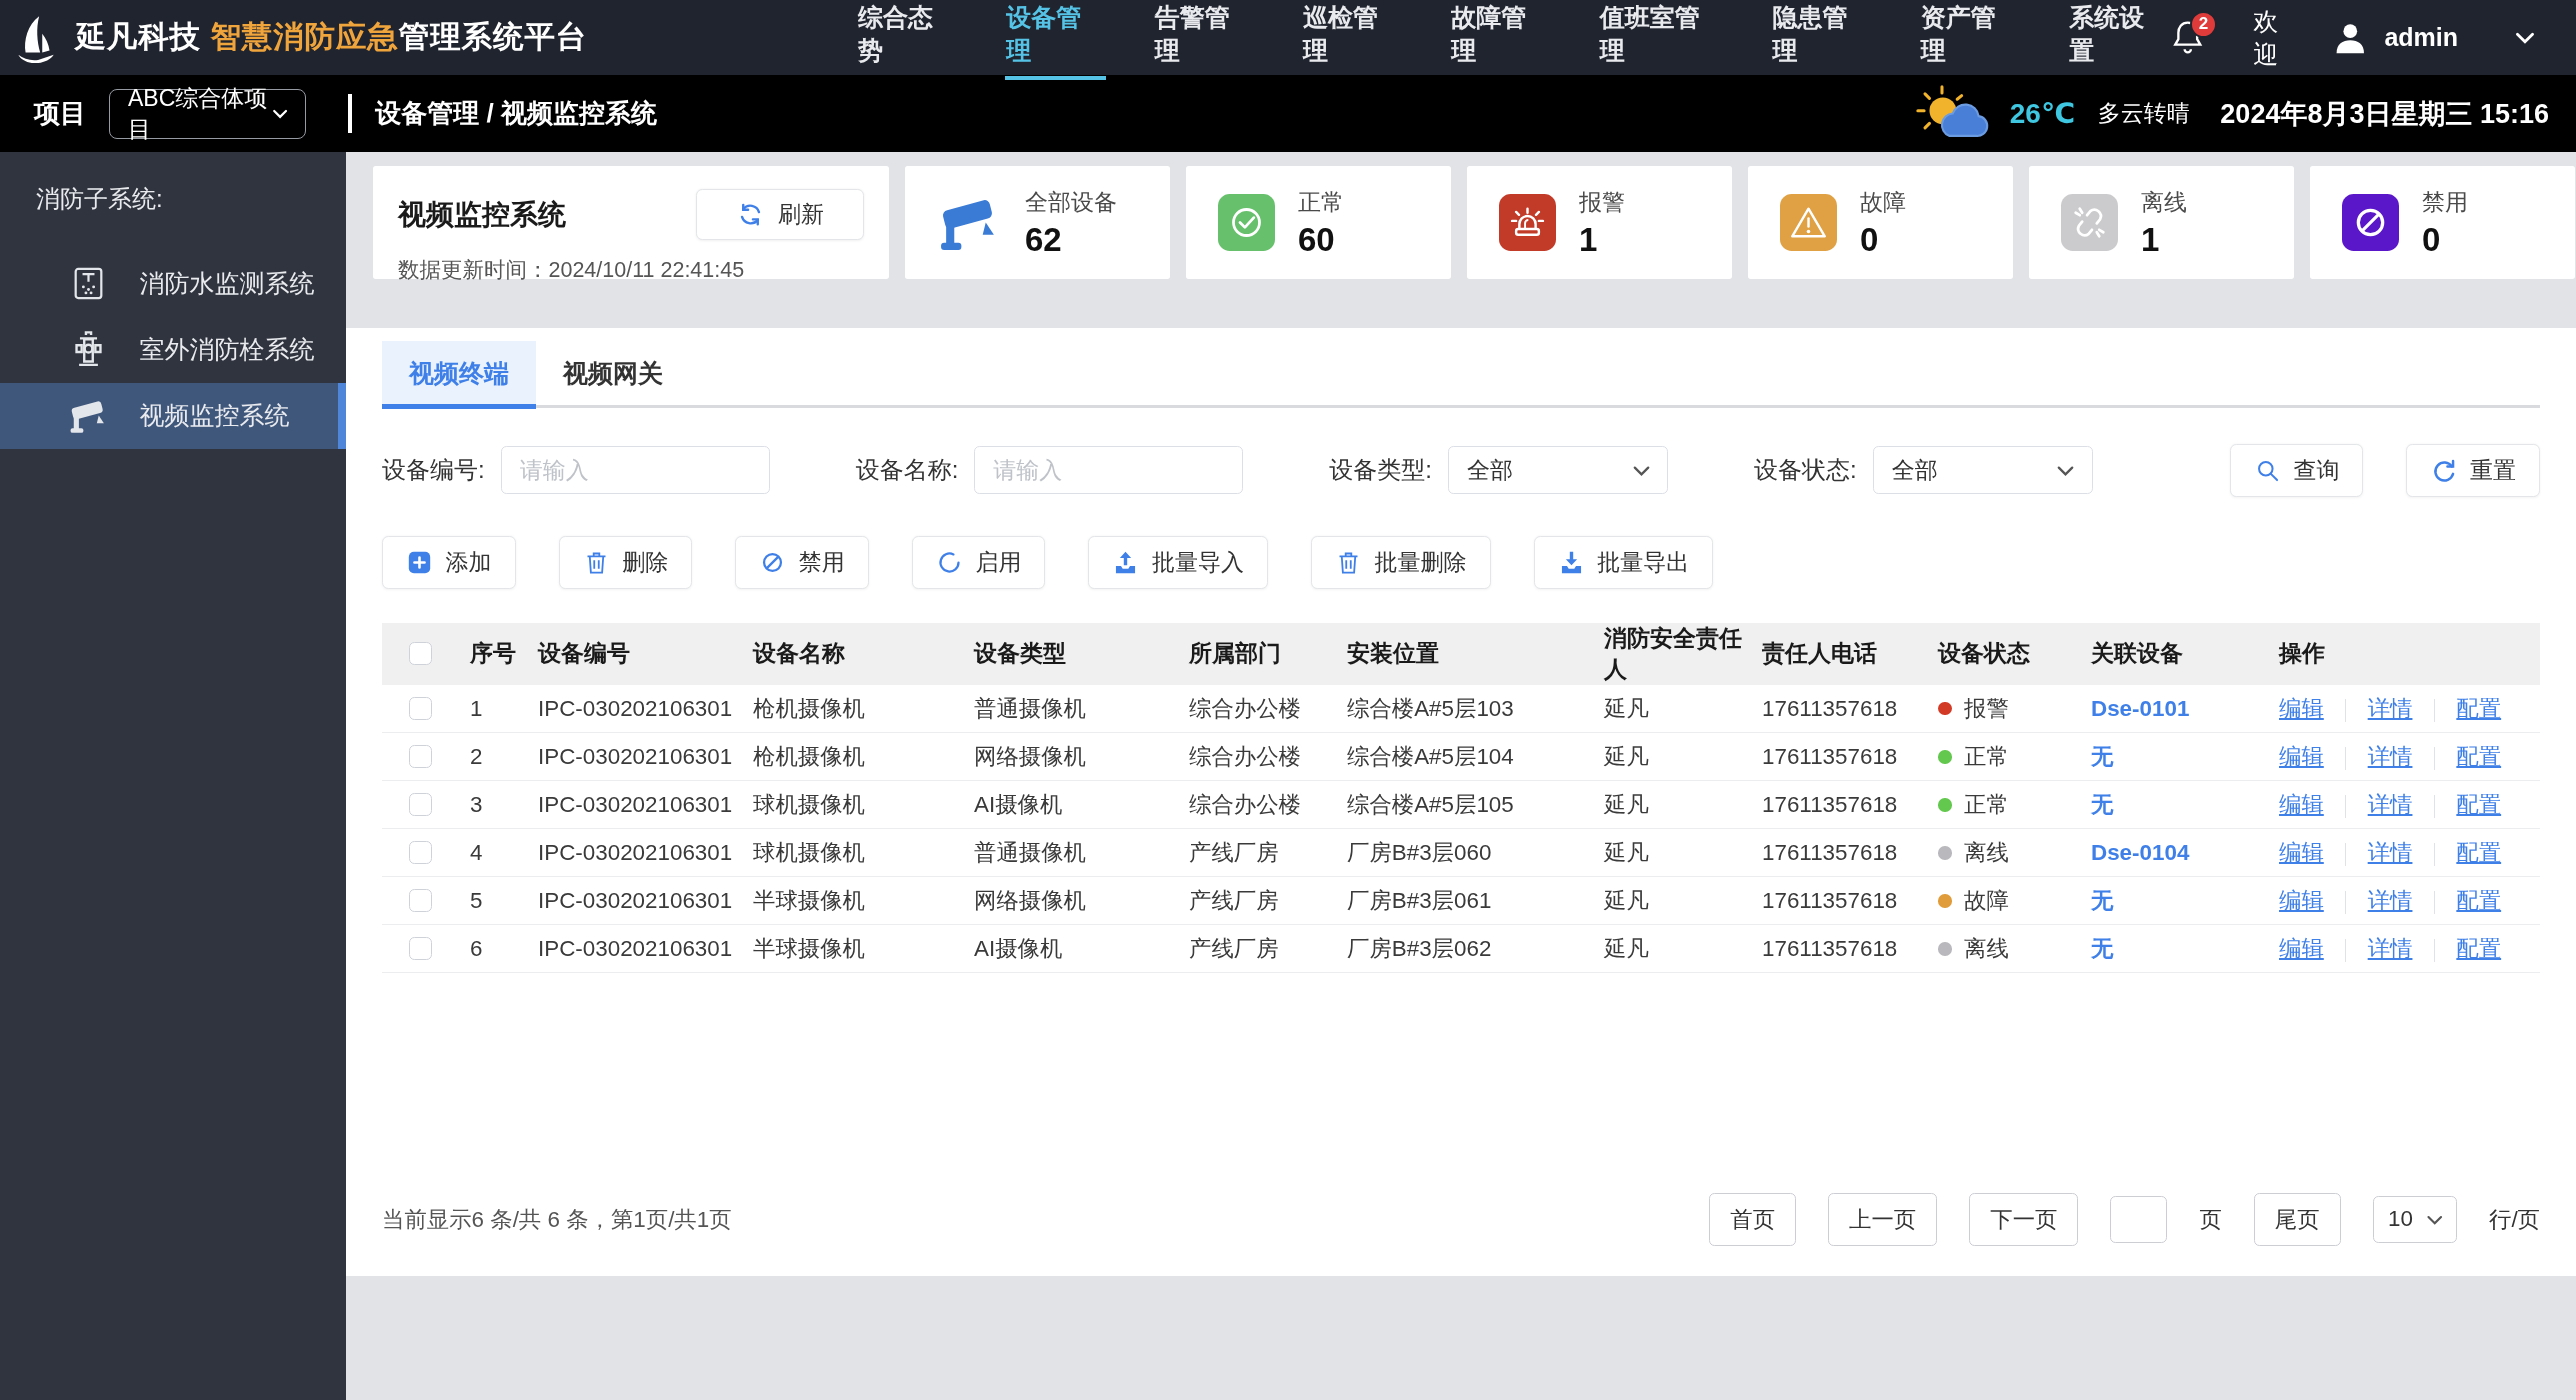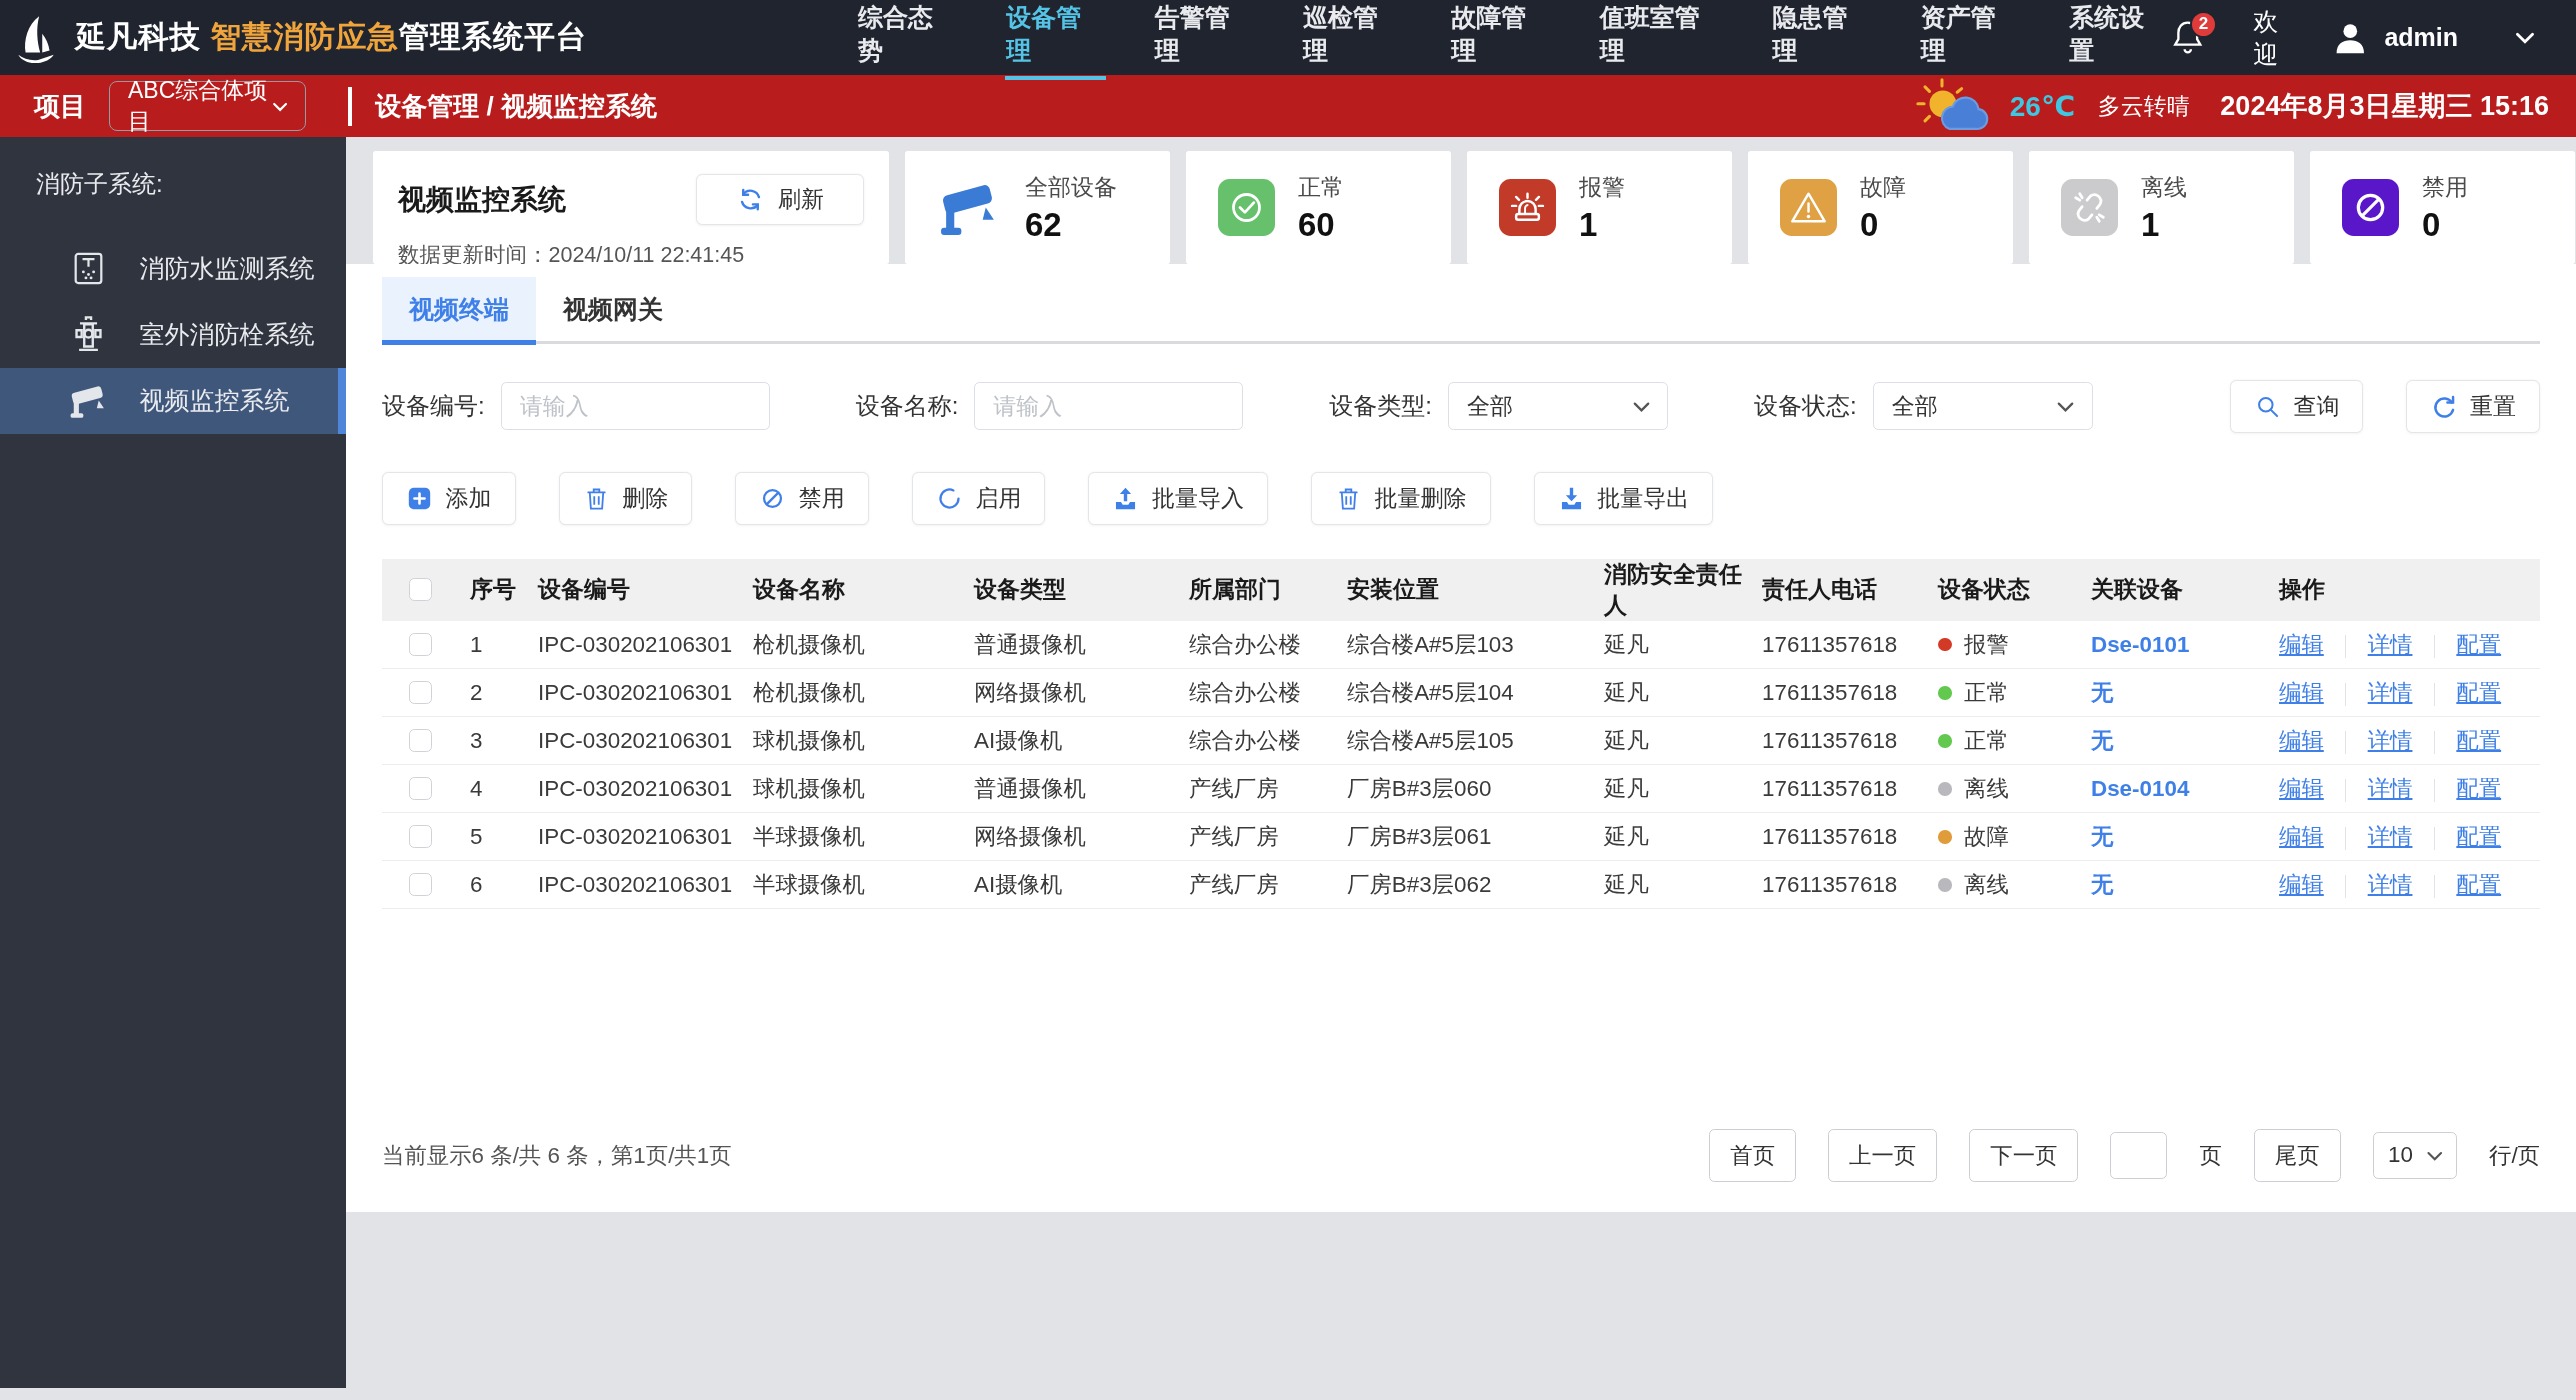--- a/index.html
+++ b/index.html
@@ -19,21 +19,21 @@
   .nav-item.active { color:#55c3e6; border-bottom-color:#55c3e6; }
   .top-right { margin-left:auto; display:flex; align-items:center; padding-right:38px; }
   .bell-wrap { position:relative; width:39px; height:39px; color:#fff; margin-right:47px; }
   .badge { position:absolute; top:-7.2px; right:-10.8px; min-width:27px; height:27px; background:#e03b3b; border:2.7px solid #20242e; border-radius:50%; color:#fff; font-size:17px; display:flex; align-items:center; justify-content:center; font-weight:bold; }
   .welcome { font-size:25px; margin-right:30.5px; }
   .avatar { width:38px; height:38px; color:#fff; margin-right:16px; }
   .username { font-size:25px; font-weight:bold; margin-right:54px; }
   .chev { width:27px; height:27px; color:#fff; }
 
   
-  .subbar { height:62px; background:#b91c1c; display:flex; align-items:center; color:#fff; }
+  .subbar { height:77px; background:#000000; display:flex; align-items:center; color:#fff; }
   .project-area { width:346px; flex-shrink:0; display:flex; align-items:center; padding-left:34px; }
   .project-label { font-size:26px; font-weight:bold; margin-right:23px; }
   .project-select { width:197px; height:50px; border:1.8px solid #969aa2; border-radius:8px; display:flex; align-items:center; justify-content:space-between; padding:0 14.4px 0 18px; font-size:23px; cursor:pointer; }
   .project-select .chev { width:23px; height:23px; }
   .bc-divider { width:4.5px; height:39px; background:#ffffff; margin:0 23px 0 1.8px; }
   .breadcrumb { font-size:26px; font-weight:bold; }
   .weather { margin-left:auto; display:flex; align-items:center; padding-right:27px; }
   .weather-icon { width:79px; height:59px; margin-right:16px; }
   .temp { color:#3fc6e0; font-size:28px; font-weight:bold; margin-right:23px; }
   .wdesc { font-size:23px; margin-right:30.5px; }
@@ -61,21 +61,21 @@
   .info-update { margin-top:14.4px; font-size:21.5px; color:#555; }
   .stat-card { width:265px; flex-shrink:0; background:#fff; border-radius:2.7px; display:flex; align-items:center; padding-left:32px; }
   .stat-box { width:57px; height:57px; border-radius:11.7px; display:flex; align-items:center; justify-content:center; color:#fff; flex-shrink:0; }
   .stat-box .icn { width:39px; height:39px; }
   .stat-plain { width:65px; height:57px; color:#3a7bd5; flex-shrink:0; display:flex; align-items:center; }
   .stat-text { margin-left:23px; }
   .stat-label { font-size:23px; color:#4a4a4a; }
   .stat-value { font-size:33px; font-weight:bold; color:#111; margin-top:3.6px; }
 
   
-  .panel { height:948px; background:#fff; padding:12.6px 36px 0; position:relative; }
+  .panel { margin-top:49px; height:948px; background:#fff; padding:12.6px 36px 0; position:relative; }
   .tabs { display:flex; border-bottom:3.6px solid #d8dadd; }
   .tab { font-size:25px; font-weight:bold; color:#333; padding:16px 27px 14.4px; cursor:pointer; }
   .tab.active { color:#3e7fe8; background:#e9f2fd; border-bottom:5.4px solid #3e7fe8; margin-bottom:-4.5px; }
   .filter-row { display:flex; align-items:center; margin-top:36px; font-size:24px; color:#333;justify-content:space-between; }
   .f-label { margin-right:16px; white-space:nowrap; }
   .f-input { width:269px; height:48px; border:0.9px solid #dcdfe6; border-radius:5.4px; padding:0 18px; font-size:23px; color:#333; font-family:inherit; outline:none; margin-right:86px; }
   .f-input::placeholder { color:#bfc3c9; }
   .f-select { width:220px; height:48px; border:0.9px solid #dcdfe6; border-radius:5.4px; display:flex; align-items:center; justify-content:space-between; padding:0 14.4px 0 18px; font-size:23px; cursor:pointer; margin-right:86px; }
   .f-select .chev { width:23px; height:23px; color:#555; }
   .filter-btns { margin-left:auto; display:flex; gap:43px; }

